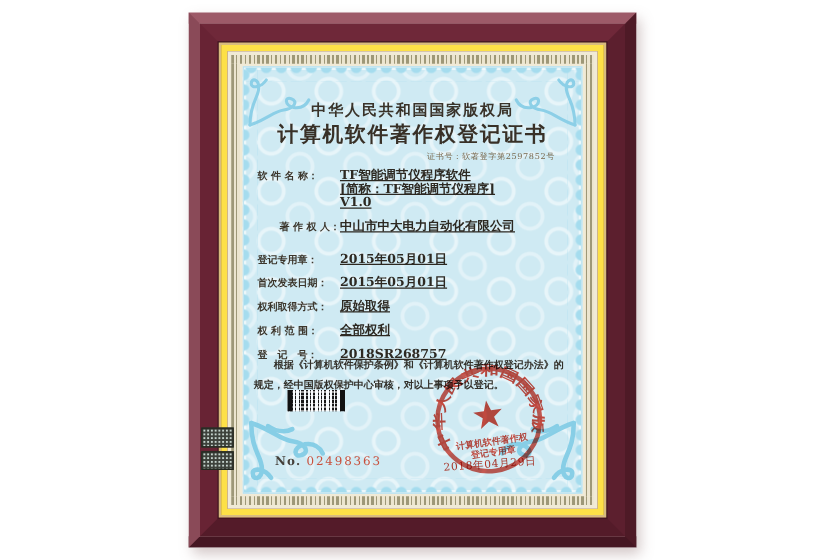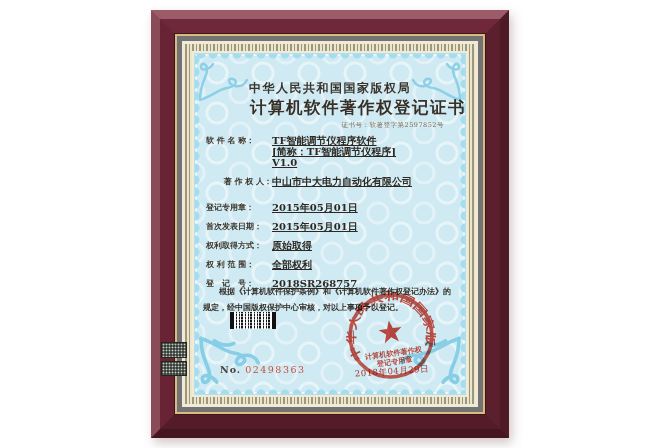--- a/index.html
+++ b/index.html
@@ -27,21 +27,21 @@
     border-color:#6f2839 #5c1f2e #541b29 #682334;
     background:#63212f;
   }
   .gold-fillet {
     width:100%; height:100%;
     border:2px solid #d8bb7e;
     box-shadow: inset 0 0 0 1px #8a6a3a, 0 0 0 1px #3f141e;
   }
   .frame-lip {
     width:100%; height:100%;
-    border:5px solid #737373;
+    border:5px solid #fde047;
   }
 
   
   .paper {
     width:100%; height:100%;
     background:#f0ead6;
     padding:3px;
   }
   .meander {
     width:100%; height:100%;
@@ -81,21 +81,21 @@
   .fl-tr { top:3px; right:3px; transform:scaleX(-1); }
   .fl-bl { bottom:3px; left:3px; transform:scaleY(-1); width:64px; height:56px; }
   .fl-br { bottom:3px; right:3px; transform:scale(-1,-1); width:64px; height:56px; }
 
   
   .authority {
     position:absolute; top:27px; left:0; right:0; text-align:center;
     font-size:12px; font-weight:bold; letter-spacing:1.5px; color:#3a332a;
   }
   .cert-title {
-    position:absolute; top:44px; left:0; right:0; text-align:right;
+    position:absolute; top:44px; left:0; right:0; text-align:center;
     font-size:16.5px; font-weight:bold; letter-spacing:1.5px; color:#383027;
   }
   .cert-no {
     position:absolute; top:68px; right:22px;
     font-size:6.5px; color:#7a6a50; letter-spacing:.5px;
   }
   .fields { position:absolute; top:82px; left:12px; right:6px; }
   .field-row { display:flex; margin-bottom:8px; }
   .field-row.after-gap { margin-bottom:15px;text-align:right; }
   .field-label {

